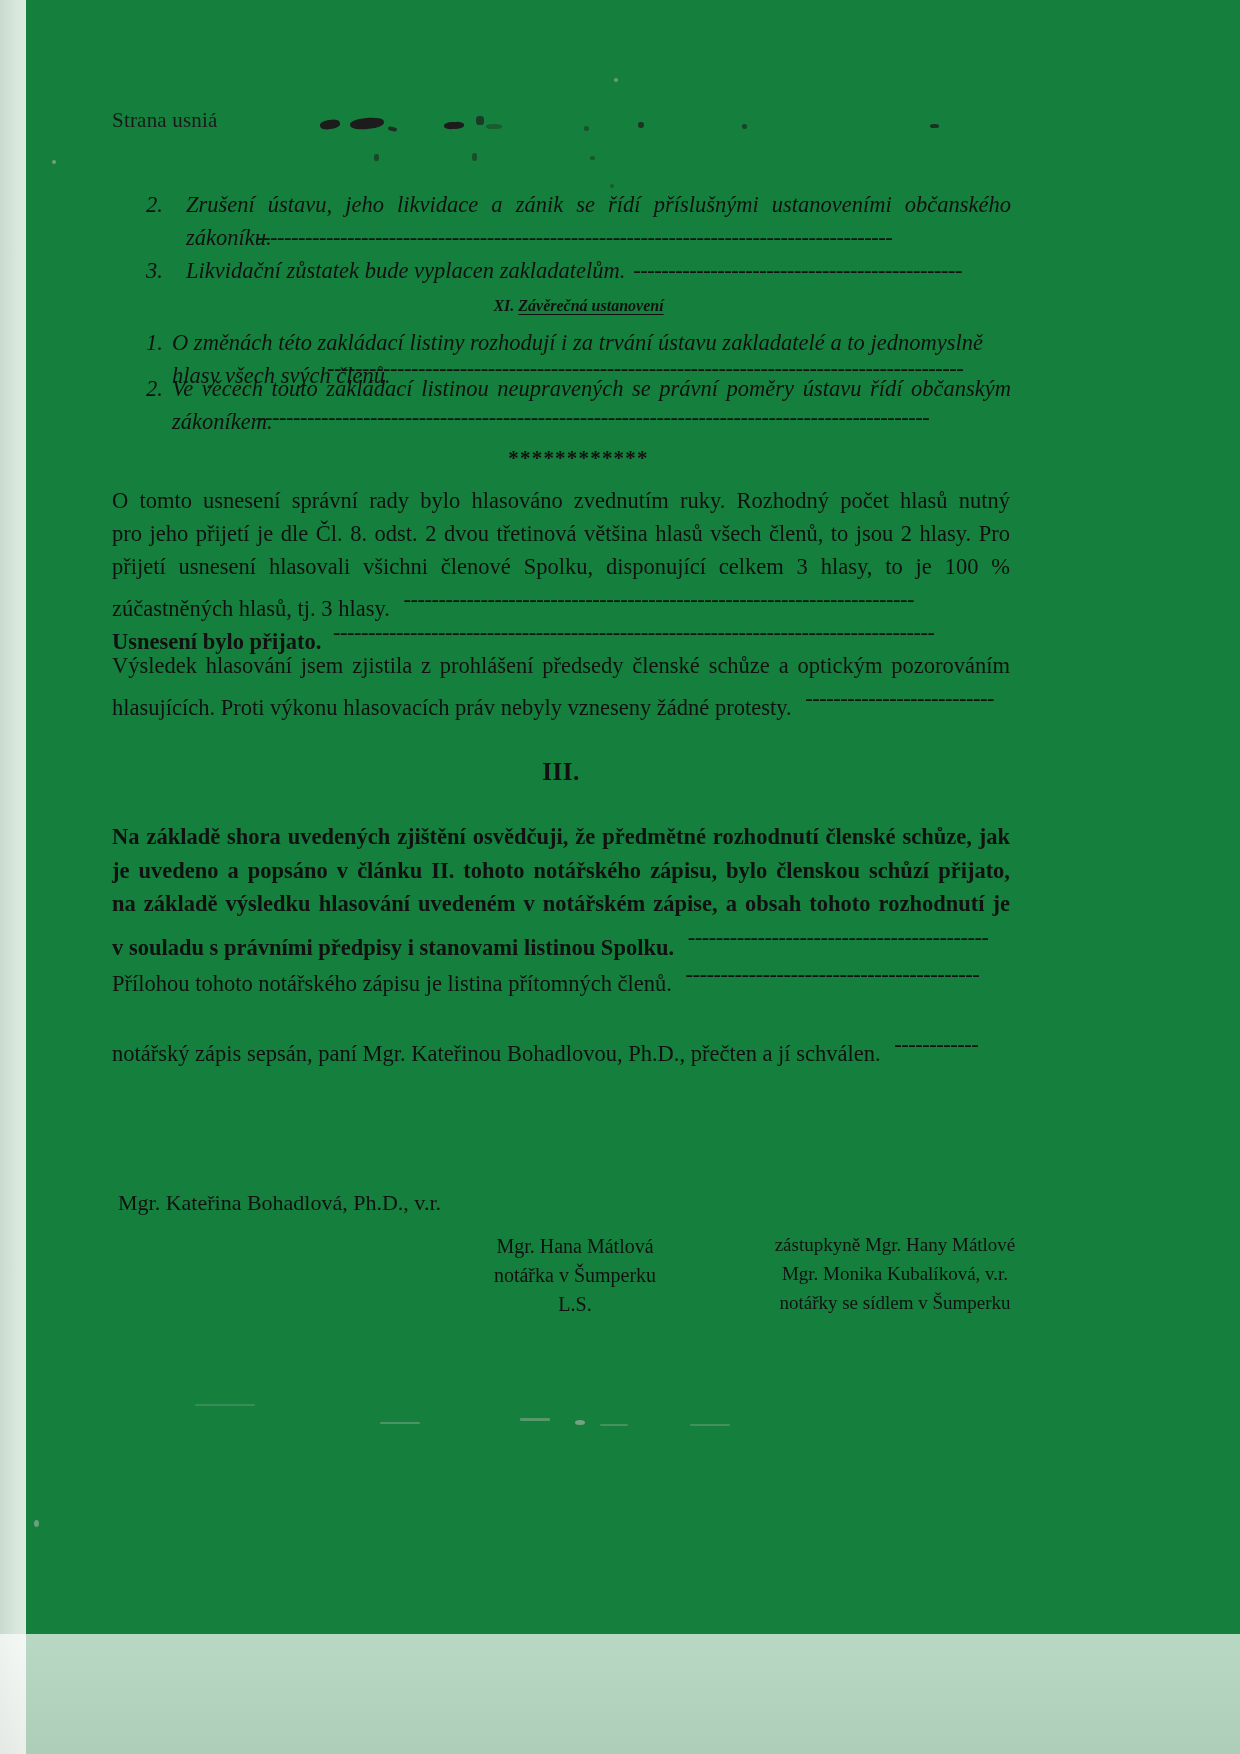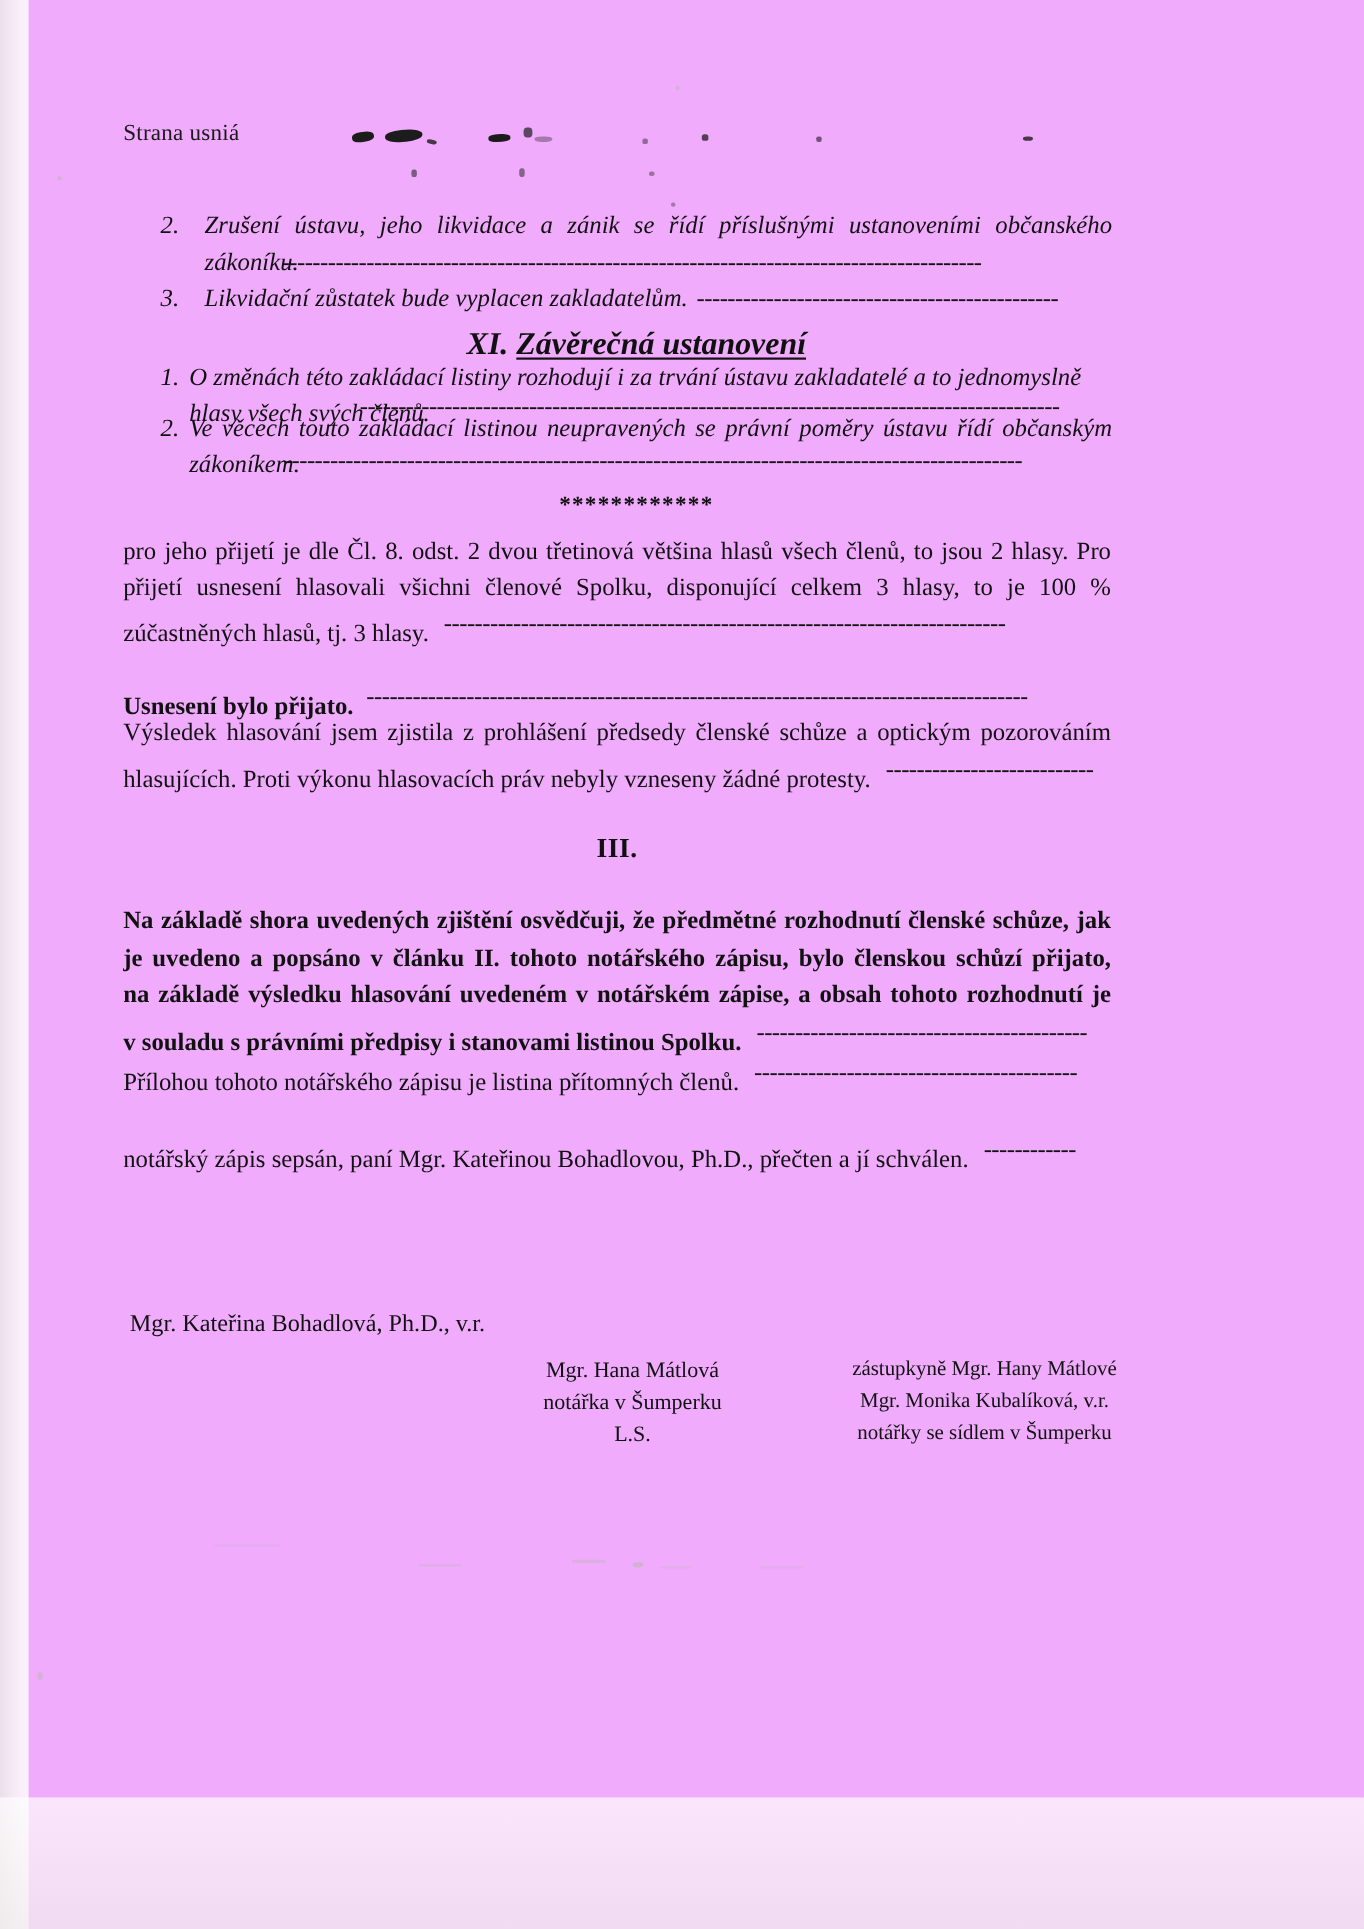--- a/index.html
+++ b/index.html
@@ -4,21 +4,21 @@
 <style>
   html, body {
     margin: 0;
     padding: 0;
     background: #ffffff;
   }
   .page {
     position: relative;
     width: 1240px;
     height: 1754px;
-    background: #f0abfc;
+    background: #15803d;
     overflow: hidden;
     font-family: "Liberation Serif", "DejaVu Serif", serif;
     color: #111;
   }
   
   .scan-edge-left {
     position: absolute;
     left: 0; top: 0;
     width: 26px; height: 1754px;
     background: linear-gradient(to right, #e9e9e7 0%, #fbfbfa 70%, #fefefd 100%);
@@ -110,21 +110,21 @@
     font-family: "Liberation Serif", "DejaVu Serif", serif;
     white-space: nowrap;
     overflow: hidden;
     display: inline-block;
     vertical-align: baseline;
   }
 
   .heading-xi {
     font-style: italic;
     font-weight: bold;
-    font-size: 29px;
+    font-size: 16px;
     text-align: center;
   }
   .heading-xi .u {
     text-decoration: underline;
     text-underline-offset: 3px;
   }
 
   .stars {
     text-align: center;
     font-size: 21px;
@@ -237,20 +237,21 @@
         <span class="t">Ve věcech touto zakládací listinou neupravených se právní poměry ústavu řídí občanským zákoníkem.</span>
       </div>
     </div>
     <div class="blk ital" style="left:258px; top:401px; width:760px; white-space:nowrap; overflow:hidden;">
       <span class="dashes">------------------------------------------------------------------------------------------------</span>
     </div>
 
     <div class="blk stars" style="left:146px; top:446px; width:865px;">************</div>
 
     <div class="blk roman" style="left:112px; top:484px; width:898px;">
+      <div class="just" style="text-align-last:justify;">O tomto usnesení správní rady bylo hlasováno zvednutím ruky. Rozhodný počet hlasů nutný</div>
       <div class="just" style="text-align-last:justify;">pro jeho přijetí je dle Čl. 8. odst. 2 dvou třetinová většina hlasů všech členů, to jsou 2 hlasy. Pro</div>
       <div class="just" style="text-align-last:justify;">přijetí usnesení hlasovali všichni členové Spolku, disponující celkem 3 hlasy, to je 100 %</div>
       <div style="white-space:nowrap; overflow:hidden;">
         <span>zúčastněných hlasů, tj. 3 hlasy.</span>
         <span class="dashes" style="margin-left:8px;">-------------------------------------------------------------------------</span>
       </div>
     </div>
 
     <div class="blk roman" style="left:112px; top:616px; width:898px; white-space:nowrap; overflow:hidden;">
       <span style="font-weight:bold;">Usnesení bylo přijato.</span>

